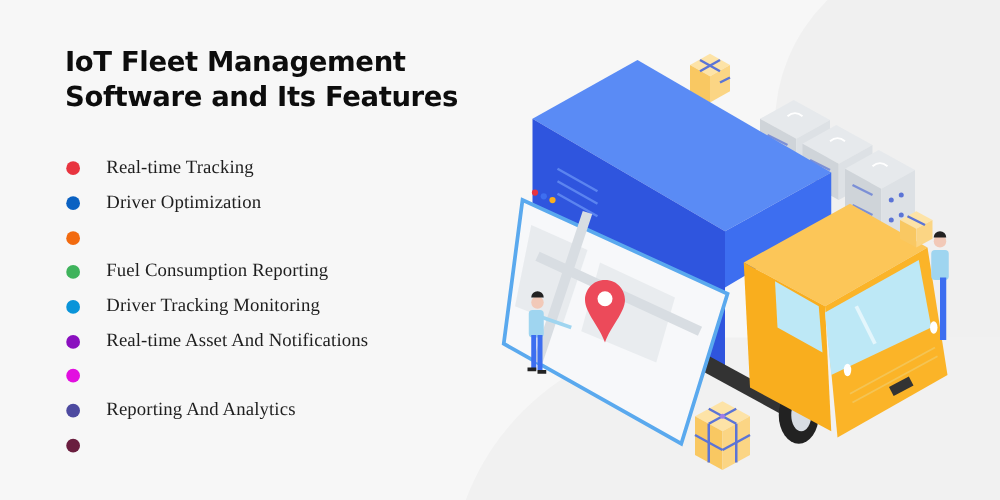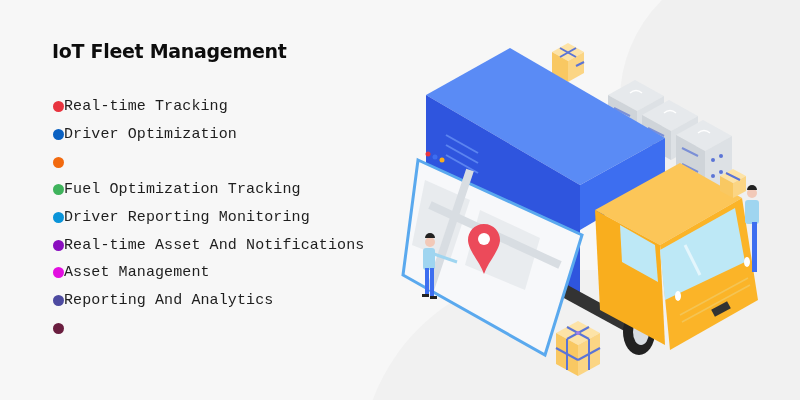--- a/index.html
+++ b/index.html
@@ -24,89 +24,90 @@
       border-radius: 200px 0 0 0;
     }
     .left {
       position: absolute;
       left: 52px; top: 37px;
       width: 340px;
     }
     .title {
       font-family: "DejaVu Sans", sans-serif;
       font-weight: bold;
-      font-size: 19px;
+      font-size: 22px;
       line-height: 28px;
       color: #0d0d0d;
       letter-spacing: -0.3px;
     }
     .features {
       list-style: none;
       margin-top: 28px;
     }
     .feature {
       display: flex;
       align-items: center;
       height: 27.7px;
     }
     .dot {
       width: 11px; height: 11px;
       border-radius: 50%;
       flex: 0 0 11px;
       margin-left: 1px;
     }
     .feature-label {
-      font-family: Liberation Mono, monospace;
+      margin-left: 21px;
+      font-family: Liberation Serif, serif;
       font-size: 15px;
       color: #1e1e1e;
       letter-spacing: 0.1px;
     }
     .illustration {
       position: absolute;
       left: 395px; top: 35px;
       width: 405px; height: 350px;
     }
   </style>
 </head>
 <body>
 
 <div class="bg-blob"></div>
 <div class="bg-blob2"></div>
 
 <div class="left">
   <h1 class="title">
     <span>IoT Fleet Management</span><br>
+    <span>Software and Its Features</span>
   </h1>
   <ul class="features">
     <li class="feature">
       <span class="dot" style="background:#e8343f"></span>
       <span class="feature-label">Real-time Tracking</span>
     </li>
     <li class="feature">
       <span class="dot" style="background:#0a61c2"></span>
       <span class="feature-label">Driver Optimization</span>
     </li>
     <li class="feature">
       <span class="dot" style="background:#f26a0f"></span>
     </li>
     <li class="feature">
       <span class="dot" style="background:#3fb35c"></span>
-      <span class="feature-label">Fuel Optimization Tracking</span>
+      <span class="feature-label">Fuel Consumption Reporting</span>
     </li>
     <li class="feature">
       <span class="dot" style="background:#0a94d9"></span>
-      <span class="feature-label">Driver Reporting Monitoring</span>
+      <span class="feature-label">Driver Tracking Monitoring</span>
     </li>
     <li class="feature">
       <span class="dot" style="background:#8a0fbf"></span>
       <span class="feature-label">Real-time Asset And Notifications</span>
     </li>
     <li class="feature">
       <span class="dot" style="background:#e20fe0"></span>
-      <span class="feature-label">Asset Management</span>
     </li>
     <li class="feature">
       <span class="dot" style="background:#4d4aa0"></span>
       <span class="feature-label">Reporting And Analytics</span>
     </li>
     <li class="feature">
       <span class="dot" style="background:#6a1e3f"></span>
     </li>
   </ul>
 </div>

